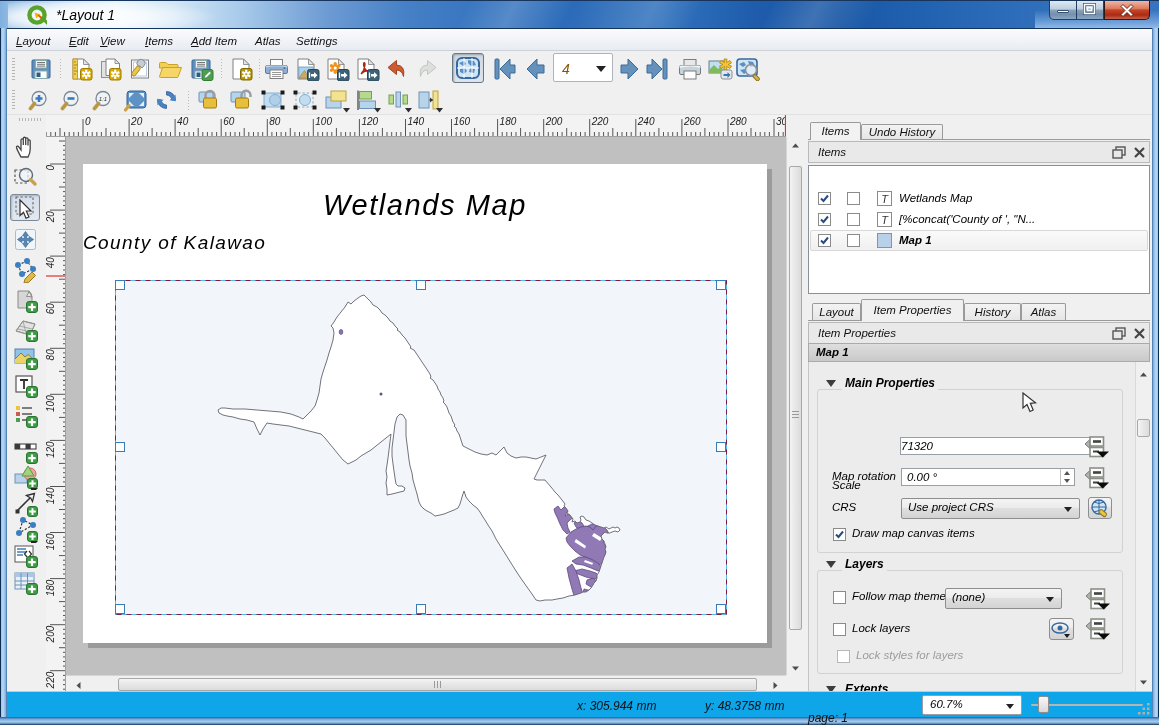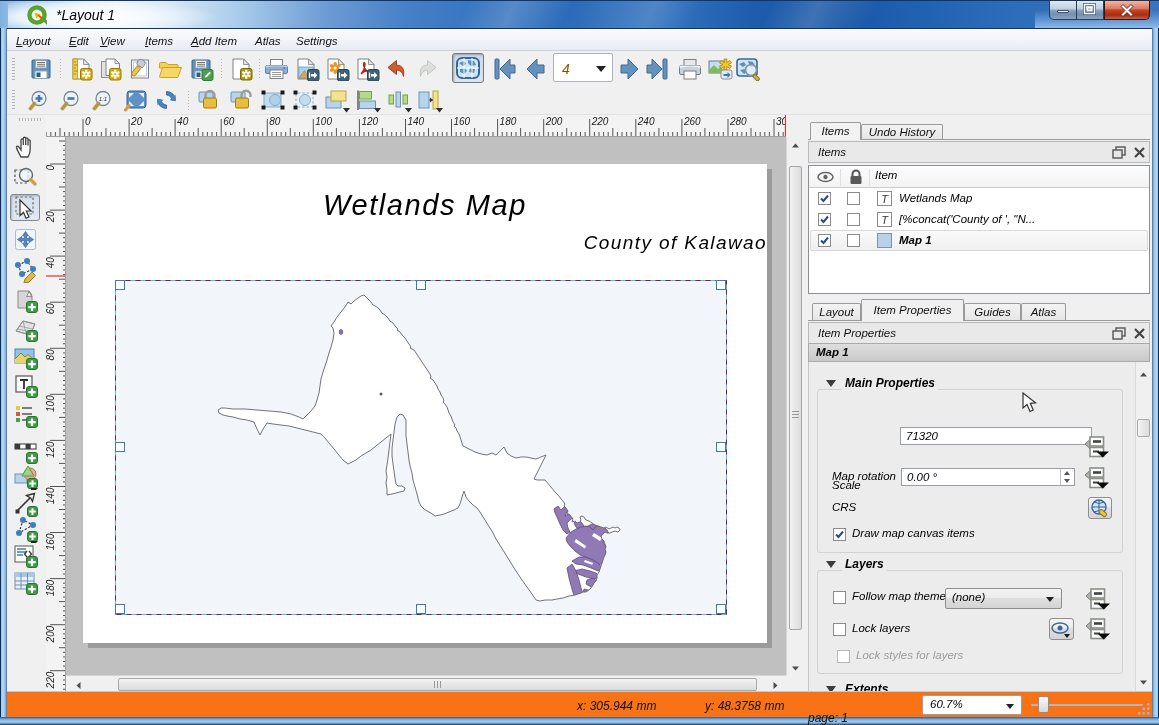--- a/index.html
+++ b/index.html
@@ -27,21 +27,21 @@
 
 #lefttb{left:7px;top:115px;width:39px;height:576px;background:#f0f0f0;}
 
 #rulertop{left:46px;top:115px;width:740px;height:22px;background:#f4f4f4;}
 #rulerleft{left:46px;top:137px;width:20px;height:554px;background:#f4f4f4;}
 #viewport{left:66px;top:137px;width:720px;height:538px;background:#c0c0c0;overflow:hidden;}
 #page{left:17px;top:27px;width:684px;height:479px;background:#fff;}
 #pgshadow1{left:701px;top:32px;width:5px;height:479px;background:#9b9b9b;}
 #pgshadow2{left:22px;top:506px;width:684px;height:5px;background:#9b9b9b;}
 #maptitle{left:17px;top:52px;width:684px;text-align:center;font-size:29px;letter-spacing:1.6px;color:#000;}
-#mapsub{left:17px;top:95px;width:684px;text-align:right;font-size:19px;letter-spacing:1.4px;color:#000;}
+#mapsub{left:17px;top:95px;width:684px;text-align:left;font-size:19px;letter-spacing:1.4px;color:#000;}
 #mapitem{left:49px;top:143px;width:612px;height:335px;}
 .handle{position:absolute;width:10px;height:10px;background:#fff;border:1px solid #3a7cb8;}
 
 .sb{position:absolute;background:#f0f0f0;}
 .sbthumb{position:absolute;background:linear-gradient(90deg,#f4f4f4,#e9e9e9 40%,#dcdcdc);border:1px solid #a8a8a8;border-radius:2px;}
 .sbthumbH{position:absolute;background:linear-gradient(180deg,#f4f4f4,#e9e9e9 40%,#dcdcdc);border:1px solid #a8a8a8;border-radius:2px;}
 .sbarrow{position:absolute;color:#4c4c4c;}
 
 #rightpanel{left:805px;top:115px;width:347px;height:576px;background:#f0f0f0;}
 .tab{position:absolute;border:1px solid #9a9a9a;border-bottom:none;border-radius:2px 2px 0 0;background:linear-gradient(#f3f3f3,#e5e5e5);text-align:center;font-size:11.5px;color:#111;}
@@ -52,21 +52,21 @@
 #tree{left:3px;top:50px;width:342px;height:129px;background:#fff;border:1px solid #8a9097;}
 
 .btn7{position:absolute;border:1px solid #8e8e8e;border-radius:3px;background:linear-gradient(#f4f4f4,#ececec 45%,#e0e0e0 46%,#d3d3d3);}
 .field{position:absolute;background:#fff;border:1px solid #999fa6;font-size:11.5px;}
 .cb{position:absolute;width:13px;height:13px;background:#fff;border:1px solid #8b8b8b;}
 .lbl{position:absolute;font-size:11.5px;color:#000;white-space:nowrap;}
 .grp{position:absolute;border:1px solid #d2d2d2;border-radius:3px;}
 .gtitle{position:absolute;font-weight:bold;font-size:12px;background:#ececec;padding:0 3px;}
 .tri{position:absolute;width:0;height:0;border-left:5px solid transparent;border-right:5px solid transparent;border-top:7px solid #3c3c3c;}
 
-#statusbar{left:7px;top:691px;width:1145px;height:26px;background:#f97316;border-top:1px solid #c9c9c9;}
+#statusbar{left:7px;top:691px;width:1145px;height:26px;background:#0ea5e9;border-top:1px solid #c9c9c9;}
 .st{position:absolute;top:7px;font-size:12px;color:#111;}
 </style></head>
 <body>
 <div id="win">
 <div class="abs" id="titlebar">
  <div style="position:absolute;left:8px;top:2px;width:230px;height:26px;background:radial-gradient(ellipse 140px 18px at 70px 14px,rgba(255,255,255,.95) 0%,rgba(255,255,255,.75) 45%,rgba(255,255,255,0) 100%);"></div>
  <svg style="position:absolute;left:27px;top:4px;" width="21" height="21" viewBox="0 0 21 21">
   <circle cx="10" cy="10" r="7.6" fill="none" stroke="#57a32b" stroke-width="4.4"></circle>
   <path d="M13 13 L20 20 L20 15.5 L16 12 Z" fill="#57a32b"></path>
   <path d="M7.5 7.5 L13.5 9.2 L9.2 13.5 Z" fill="#f9b200"></path>
@@ -909,33 +909,20 @@
  <div class="docktitle" style="top:26px;">Items
    <svg class="dockbtn" style="left:303px;top:4px;" width="14" height="13">
           <rect x="4" y="1" width="9" height="8" fill="none" stroke="#555" stroke-width="1.4"></rect>
           <rect x="1" y="4" width="9" height="8" fill="#e9e9e9" stroke="#555" stroke-width="1.4"></rect>
         </svg>
    <svg class="dockbtn" style="left:324px;top:4px;" width="13" height="13">
           <path d="M2 2 L11 11 M11 2 L2 11" stroke="#444" stroke-width="2.2"></path>
         </svg>
  </div>
  <div class="abs" id="tree">
-  <div style="position:absolute;left:0;top:0;width:340px;height:22px;background:linear-gradient(#fdfdfd,#f2f2f2);border-bottom:1px solid #cdcdcd;">
-    <svg style="position:absolute;left:8px;top:5px;" width="17" height="12" viewBox="0 0 17 12">
-            <ellipse cx="8.5" cy="6" rx="7.5" ry="4.4" fill="none" stroke="#666" stroke-width="1.5"></ellipse>
-            <circle cx="8.5" cy="6" r="2.2" fill="#666"></circle>
-          </svg>
-    <svg style="position:absolute;left:40px;top:3px;" width="14" height="16" viewBox="0 0 14 16">
-            <path d="M3.5 7 V5 A3.5 3.5 0 0 1 10.5 5 V7" fill="none" stroke="#555" stroke-width="2"></path>
-            <rect x="1.5" y="7" width="11" height="8" rx="1" fill="#5a5a5a"></rect>
-          </svg>
-    <div style="position:absolute;left:66px;top:3px;font-size:11.5px;">Item</div>
-    <div style="position:absolute;left:31px;top:3px;width:1px;height:17px;background:#e0e0e0;"></div>
-    <div style="position:absolute;left:60px;top:3px;width:1px;height:17px;background:#e0e0e0;"></div>
-  </div>
   <div style="position:absolute;left:1px;top:64px;width:338px;height:21px;background:linear-gradient(#fafafa,#f0f0f0);border:1px solid #d8d8d8;border-radius:2px;"></div>
   <div class="cb" style="left:9px;top:26px;">
           <svg width="11" height="11" viewBox="0 0 11 11" style="position:absolute;left:0px;top:0px">
             <path d="M2 5.5 L4.5 8 L9 2.5" fill="none" stroke="#2b4a84" stroke-width="2"></path>
           </svg>
         </div>
         <div class="cb" style="left:38px;top:26px;"></div>
   <div class="cb" style="left:9px;top:47px;">
           <svg width="11" height="11" viewBox="0 0 11 11" style="position:absolute;left:0px;top:0px">
             <path d="M2 5.5 L4.5 8 L9 2.5" fill="none" stroke="#2b4a84" stroke-width="2"></path>
@@ -950,39 +937,39 @@
         <div class="cb" style="left:38px;top:68px;"></div>
   <div style="position:absolute;left:68px;top:25px;width:15px;height:15px;border:1px solid #8b8b8b;background:#fff;text-align:center;font-size:11px;line-height:14px;color:#333;">T</div>
   <div style="position:absolute;left:68px;top:46px;width:15px;height:15px;border:1px solid #8b8b8b;background:#fff;text-align:center;font-size:11px;line-height:14px;color:#333;">T</div>
   <div style="position:absolute;left:68px;top:67px;width:15px;height:15px;border:1px solid #7a96b5;background:#b8d0e8;"></div>
   <div style="position:absolute;left:90px;top:26px;font-size:11.5px;">Wetlands Map</div>
   <div style="position:absolute;left:90px;top:47px;font-size:11.5px;">[%concat('County of ', "N...</div>
   <div style="position:absolute;left:90px;top:68px;font-size:11.5px;font-weight:bold;">Map 1</div>
  </div>
  <div class="tab" style="left:7px;top:188px;width:49px;height:18px;line-height:17px;">Layout</div>
  <div class="tab tabact" style="left:56px;top:184px;width:103px;height:22px;line-height:20px;background:#f0f0f0;">Item Properties</div>
- <div class="tab" style="left:159px;top:188px;width:57px;height:18px;line-height:17px;">Guides</div>
+ <div class="tab" style="left:159px;top:188px;width:57px;height:18px;line-height:17px;">History</div>
  <div class="tab" style="left:216px;top:188px;width:45px;height:18px;line-height:17px;">Atlas</div>
  <div style="position:absolute;left:3px;top:205px;width:342px;height:1px;background:#9a9a9a;"></div>
  <div class="docktitle" style="top:207px;">Item Properties
    <svg class="dockbtn" style="left:303px;top:4px;" width="14" height="13">
           <rect x="4" y="1" width="9" height="8" fill="none" stroke="#555" stroke-width="1.4"></rect>
           <rect x="1" y="4" width="9" height="8" fill="#e9e9e9" stroke="#555" stroke-width="1.4"></rect>
         </svg>
    <svg class="dockbtn" style="left:324px;top:4px;" width="13" height="13">
           <path d="M2 2 L11 11 M11 2 L2 11" stroke="#444" stroke-width="2.2"></path>
         </svg>
  </div>
  <div style="position:absolute;left:3px;top:228px;width:342px;height:19px;background:linear-gradient(#dedede,#c9c9c9);border:1px solid #aaa;font-weight:bold;font-size:11.5px;line-height:17px;padding-left:7px;">Map 1</div>
  <div id="propcontent" style="position:absolute;left:3px;top:247px;width:342px;height:329px;background:#ececec;border-left:1px solid #c5c5c5;overflow:hidden;">
   <div class="grp" style="left:8px;top:27px;width:306px;height:164px;"></div>
   <div class="tri" style="left:17px;top:18px;"></div>
   <div class="gtitle" style="left:33px;top:14px;">Main Properties</div>
   <div class="lbl" style="left:23px;top:77px;margin-top:40px;">Scale</div>
-  <div class="field" style="left:91px;top:65px;width:192px;height:18px;line-height:16px;padding-left:5px;">71320</div>
+  <div class="field" style="left:91px;top:75px;width:192px;height:18px;line-height:16px;">71320</div>
   <svg style="position:absolute;left:274px;top:74px;" width="27" height="23" viewBox="0 0 27 23">
           <path d="M7 3.5 L2 8 L7 12.5 Z" fill="#b0b3b0" stroke="#777a77" stroke-width="1"></path>
           <rect x="7" y="1" width="13.5" height="9" fill="#fdfdfd" stroke="#8a8f85" stroke-width="1.6"></rect>
           <rect x="10" y="4.2" width="8" height="2.6" fill="#3f4542"></rect>
           <rect x="7" y="11.5" width="13.5" height="9" fill="#fdfdfd" stroke="#8a8f85" stroke-width="1.6"></rect>
           <rect x="10" y="14.5" width="6" height="2" fill="#3f4542"></rect>
           <path d="M13.5 15.5 H26 L19.7 21.5 Z" fill="#0a0a0a"></path>
         </svg>
   <div class="lbl" style="left:23px;top:108px;">Map rotation</div>
   <div class="field" style="left:92px;top:106px;width:174px;height:18px;line-height:16px;padding-left:5px;">0.00 °</div>
@@ -994,20 +981,24 @@
   </div>
   <svg style="position:absolute;left:274px;top:105px;" width="27" height="23" viewBox="0 0 27 23">
           <path d="M7 3.5 L2 8 L7 12.5 Z" fill="#b0b3b0" stroke="#777a77" stroke-width="1"></path>
           <rect x="7" y="1" width="13.5" height="9" fill="#fdfdfd" stroke="#8a8f85" stroke-width="1.6"></rect>
           <rect x="10" y="4.2" width="8" height="2.6" fill="#3f4542"></rect>
           <rect x="7" y="11.5" width="13.5" height="9" fill="#fdfdfd" stroke="#8a8f85" stroke-width="1.6"></rect>
           <rect x="10" y="14.5" width="6" height="2" fill="#3f4542"></rect>
           <path d="M13.5 15.5 H26 L19.7 21.5 Z" fill="#0a0a0a"></path>
         </svg>
   <div class="lbl" style="left:23px;top:139px;">CRS</div>
+  <div class="btn7" style="left:92px;top:136px;width:179px;height:21px;border-radius:2px;">
+          <div style="position:absolute;left:6px;top:2px;font-size:11.5px;">Use project CRS</div>
+    <div style="position:absolute;right:7px;top:8px;width:0;height:0;border-left:4.5px solid transparent;border-right:4.5px solid transparent;border-top:5.5px solid #222;"></div>
+        </div>
   <div class="btn7" style="left:279px;top:135px;width:24px;height:22px;">
           <svg width="22" height="20" viewBox="0 0 22 20" style="position:absolute;left:0;top:0">
             <circle cx="10" cy="9" r="7" fill="#cfe4f4" stroke="#3668a0" stroke-width="1.4"></circle>
             <path d="M3 9 H17 M10 2 V16 M5 4 Q10 7 15 4 M5 14 Q10 11 15 14" stroke="#3668a0" fill="none"></path>
             <rect x="12" y="11" width="8" height="4" rx="1.5" transform="rotate(40 12 11)" fill="#e8c73c" stroke="#8f7420"></rect>
           </svg>
         </div>
   <div class="cb" style="left:24px;top:166px;">
           <svg width="11" height="11" viewBox="0 0 11 11" style="position:absolute;left:0px;top:0px">
             <path d="M2 5.5 L4.5 8 L9 2.5" fill="none" stroke="#2b4a84" stroke-width="2"></path>

